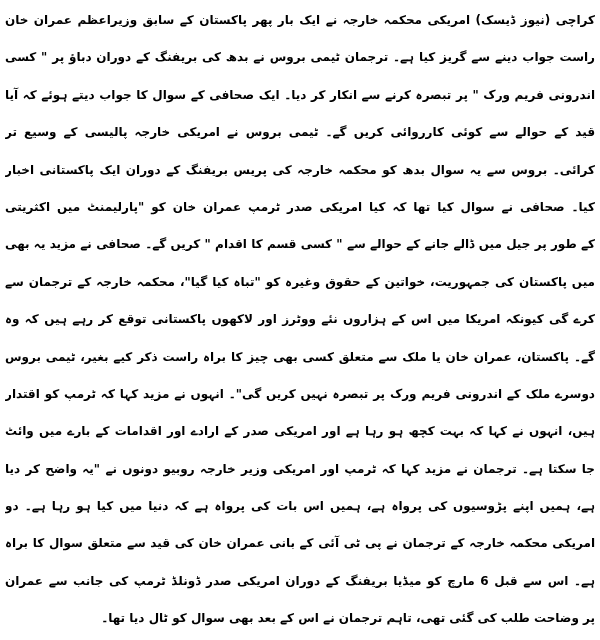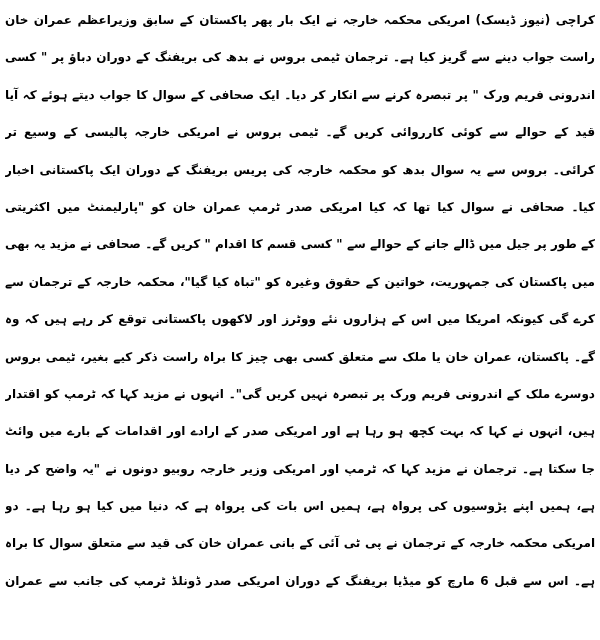--- a/index.html
+++ b/index.html
@@ -53,14 +53,15 @@
     <div class="line">کے طور پر جیل میں ڈالے جانے کے حوالے سے " کسی قسم کا اقدام " کریں گے۔ صحافی نے مزید یہ بھی بتایا کہ گزشتہ دو سالوں</div>
     <div class="line">میں پاکستان کی جمہوریت، خواتین کے حقوق وغیرہ کو "تباہ کیا گیا"، محکمہ خارجہ کے ترجمان سے پوچھا کہ کیا نئی امریکی انتظامیہ کچھ</div>
     <div class="line">کرے گی کیونکہ امریکا میں اس کے ہزاروں نئے ووٹرز اور لاکھوں پاکستانی توقع کر رہے ہیں کہ وہ [ٹرمپ] کارروائی کریں</div>
     <div class="line">گے۔ پاکستان، عمران خان یا ملک سے متعلق کسی بھی چیز کا براہ راست ذکر کیے بغیر، ٹیمی بروس نے واضح طور پر کہا کہ وہ " کسی</div>
     <div class="line">دوسرے ملک کے اندرونی فریم ورک پر تبصرہ نہیں کریں گی"۔ انہوں نے مزید کہا کہ ٹرمپ کو اقتدار سنبھالے آٹھ ہفتے ہو چکے</div>
     <div class="line">ہیں، انہوں نے کہا کہ بہت کچھ ہو رہا ہے اور امریکی صدر کے ارادے اور اقدامات کے بارے میں وائٹ ہاؤس سے سوال کیا</div>
     <div class="line">جا سکتا ہے۔ ترجمان نے مزید کہا کہ ٹرمپ اور امریکی وزیر خارجہ روبیو دونوں نے "یہ واضح کر دیا ہے" کہ "ہمیں دنیا کی پرواہ</div>
     <div class="line">ہے، ہمیں اپنے پڑوسیوں کی پرواہ ہے، ہمیں اس بات کی پرواہ ہے کہ دنیا میں کیا ہو رہا ہے۔ دو ہفتوں میں یہ دوسرا موقع ہے کہ</div>
     <div class="line">امریکی محکمہ خارجہ کے ترجمان نے پی ٹی آئی کے بانی عمران خان کی قید سے متعلق سوال کا براہ راست جواب دینے سے گریز کیا</div>
     <div class="line">ہے۔ اس سے قبل 6 مارچ کو میڈیا بریفنگ کے دوران امریکی صدر ڈونلڈ ٹرمپ کی جانب سے عمران خان کے لئے متوقع حمایت</div>
+    <div class="line last">پر وضاحت طلب کی گئی تھی، تاہم ترجمان نے اس کے بعد بھی سوال کو ٹال دیا تھا۔</div>
   </div>
 </div>
 
 </body></html>

